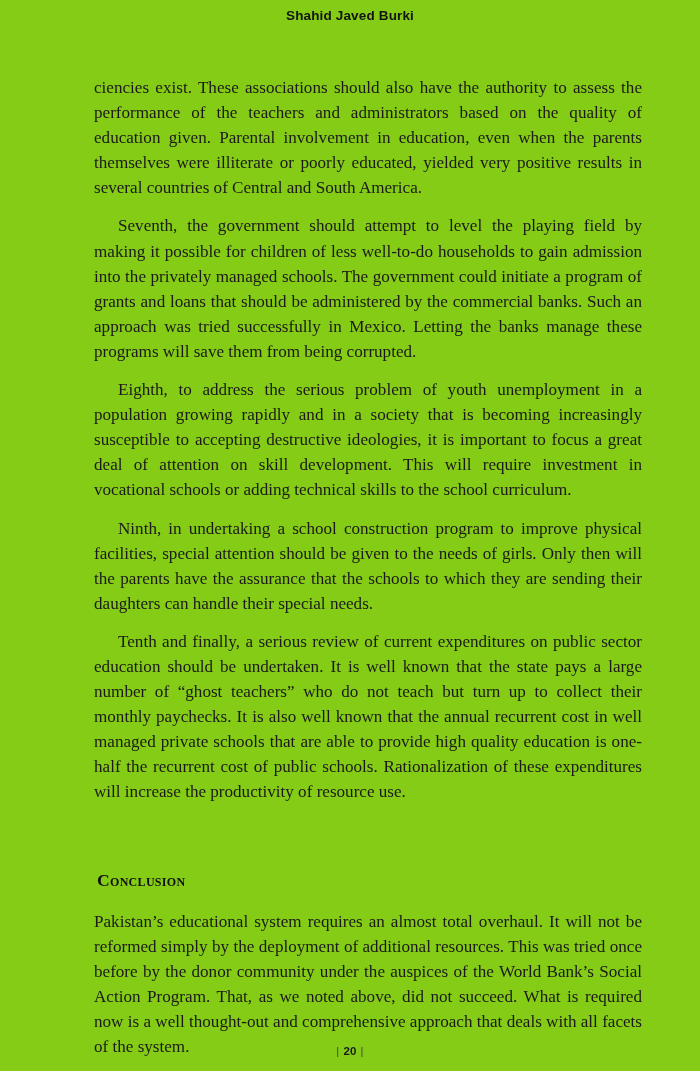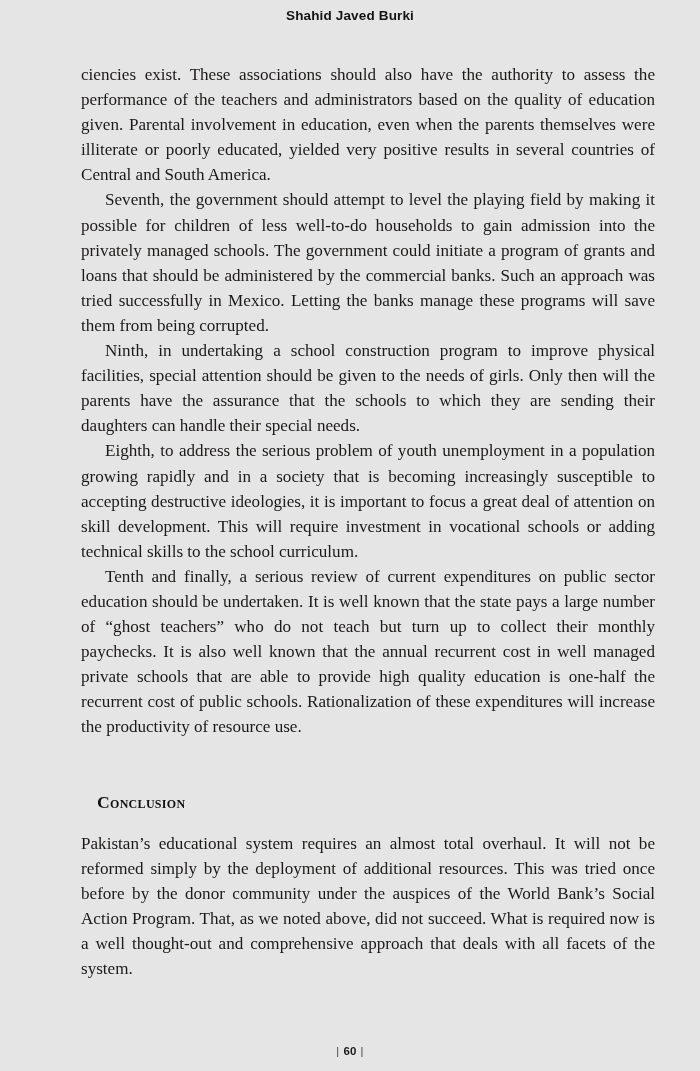--- a/index.html
+++ b/index.html
@@ -14,21 +14,21 @@
     color: #1a1a1a;
     overflow: hidden;
     position: relative;
   }
 
   .page {
     width: 700px;
     height: 1071px;
     box-sizing: border-box;
     position: relative;
-    background: #e5e5e5;
+    background: #84cc16;
     text-decoration: underline;
   }
 
   
   .running-head {
     position: absolute;
     top: 8px;
     left: 0;
     width: 700px;
     text-align: center;
@@ -41,21 +41,21 @@
 
   
   .text-column {
     position: absolute;
     left: 81px;
     top: 62px;
     width: 574px;
   }
 
   p.body-par {
-    margin: 0;
+    margin: 13px;
     font-size: 17.1px;
     line-height: 25.1px;
     text-align: justify;
     text-justify: inter-word;
     text-indent: 24px;
     color: #1c1a19;
     -webkit-font-smoothing: antialiased;
     hyphens: none;
   }
 
@@ -110,31 +110,31 @@
 <div class="page">
 
   <div class="running-head">Shahid Javed Burki</div>
 
   <div class="text-column">
 
     <p class="body-par no-indent">ciencies exist. These associations should also have the authority to assess the performance of the teachers and administrators based on the quality of education given. Parental involvement in education, even when the parents themselves were illiterate or poorly educated, yielded very positive results in several countries of Central and South America.</p>
 
     <p class="body-par">Seventh, the government should attempt to level the playing field by making it possible for children of less well-to-do households to gain admission into the privately managed schools. The government could initiate a program of grants and loans that should be administered by the commercial banks. Such an approach was tried successfully in Mexico. Letting the banks manage these programs will save them from being corrupted.</p>
 
+    <p class="body-par">Eighth, to address the serious problem of youth unemployment in a population growing rapidly and in a society that is becoming increasingly susceptible to accepting destructive ideologies, it is important to focus a great deal of attention on skill development. This will require investment in vocational schools or adding technical skills to the school curriculum.</p>
+
     <p class="body-par">Ninth, in undertaking a school construction program to improve physical facilities, special attention should be given to the needs of girls. Only then will the parents have the assurance that the schools to which they are sending their daughters can handle their special needs.</p>
-
-    <p class="body-par">Eighth, to address the serious problem of youth unemployment in a population growing rapidly and in a society that is becoming increasingly susceptible to accepting destructive ideologies, it is important to focus a great deal of attention on skill development. This will require investment in vocational schools or adding technical skills to the school curriculum.</p>
 
     <p class="body-par">Tenth and finally, a serious review of current expenditures on public sector education should be undertaken. It is well known that the state pays a large number of “ghost teachers” who do not teach but turn up to collect their monthly paychecks. It is also well known that the annual recurrent cost in well managed private schools that are able to provide high quality education is one-half the recurrent cost of public schools. Rationalization of these expenditures will increase the productivity of resource use.</p>
 
     <div class="heading-gap"></div>
 
     <h2 class="section-heading">Conclusion</h2>
 
     <p class="body-par no-indent">Pakistan’s educational system requires an almost total overhaul. It will not be reformed simply by the deployment of additional resources. This was tried once before by the donor community under the auspices of the World Bank’s Social Action Program. That, as we noted above, did not succeed. What is required now is a well thought-out and comprehensive approach that deals with all facets of the system.</p>
 
   </div>
 
   <div class="folio">
-    <span class="rule">|</span><span>60</span><span class="rule">|</span>
+    <span class="rule">|</span><span>20</span><span class="rule">|</span>
   </div>
 
 </div>
 
 </body></html>

